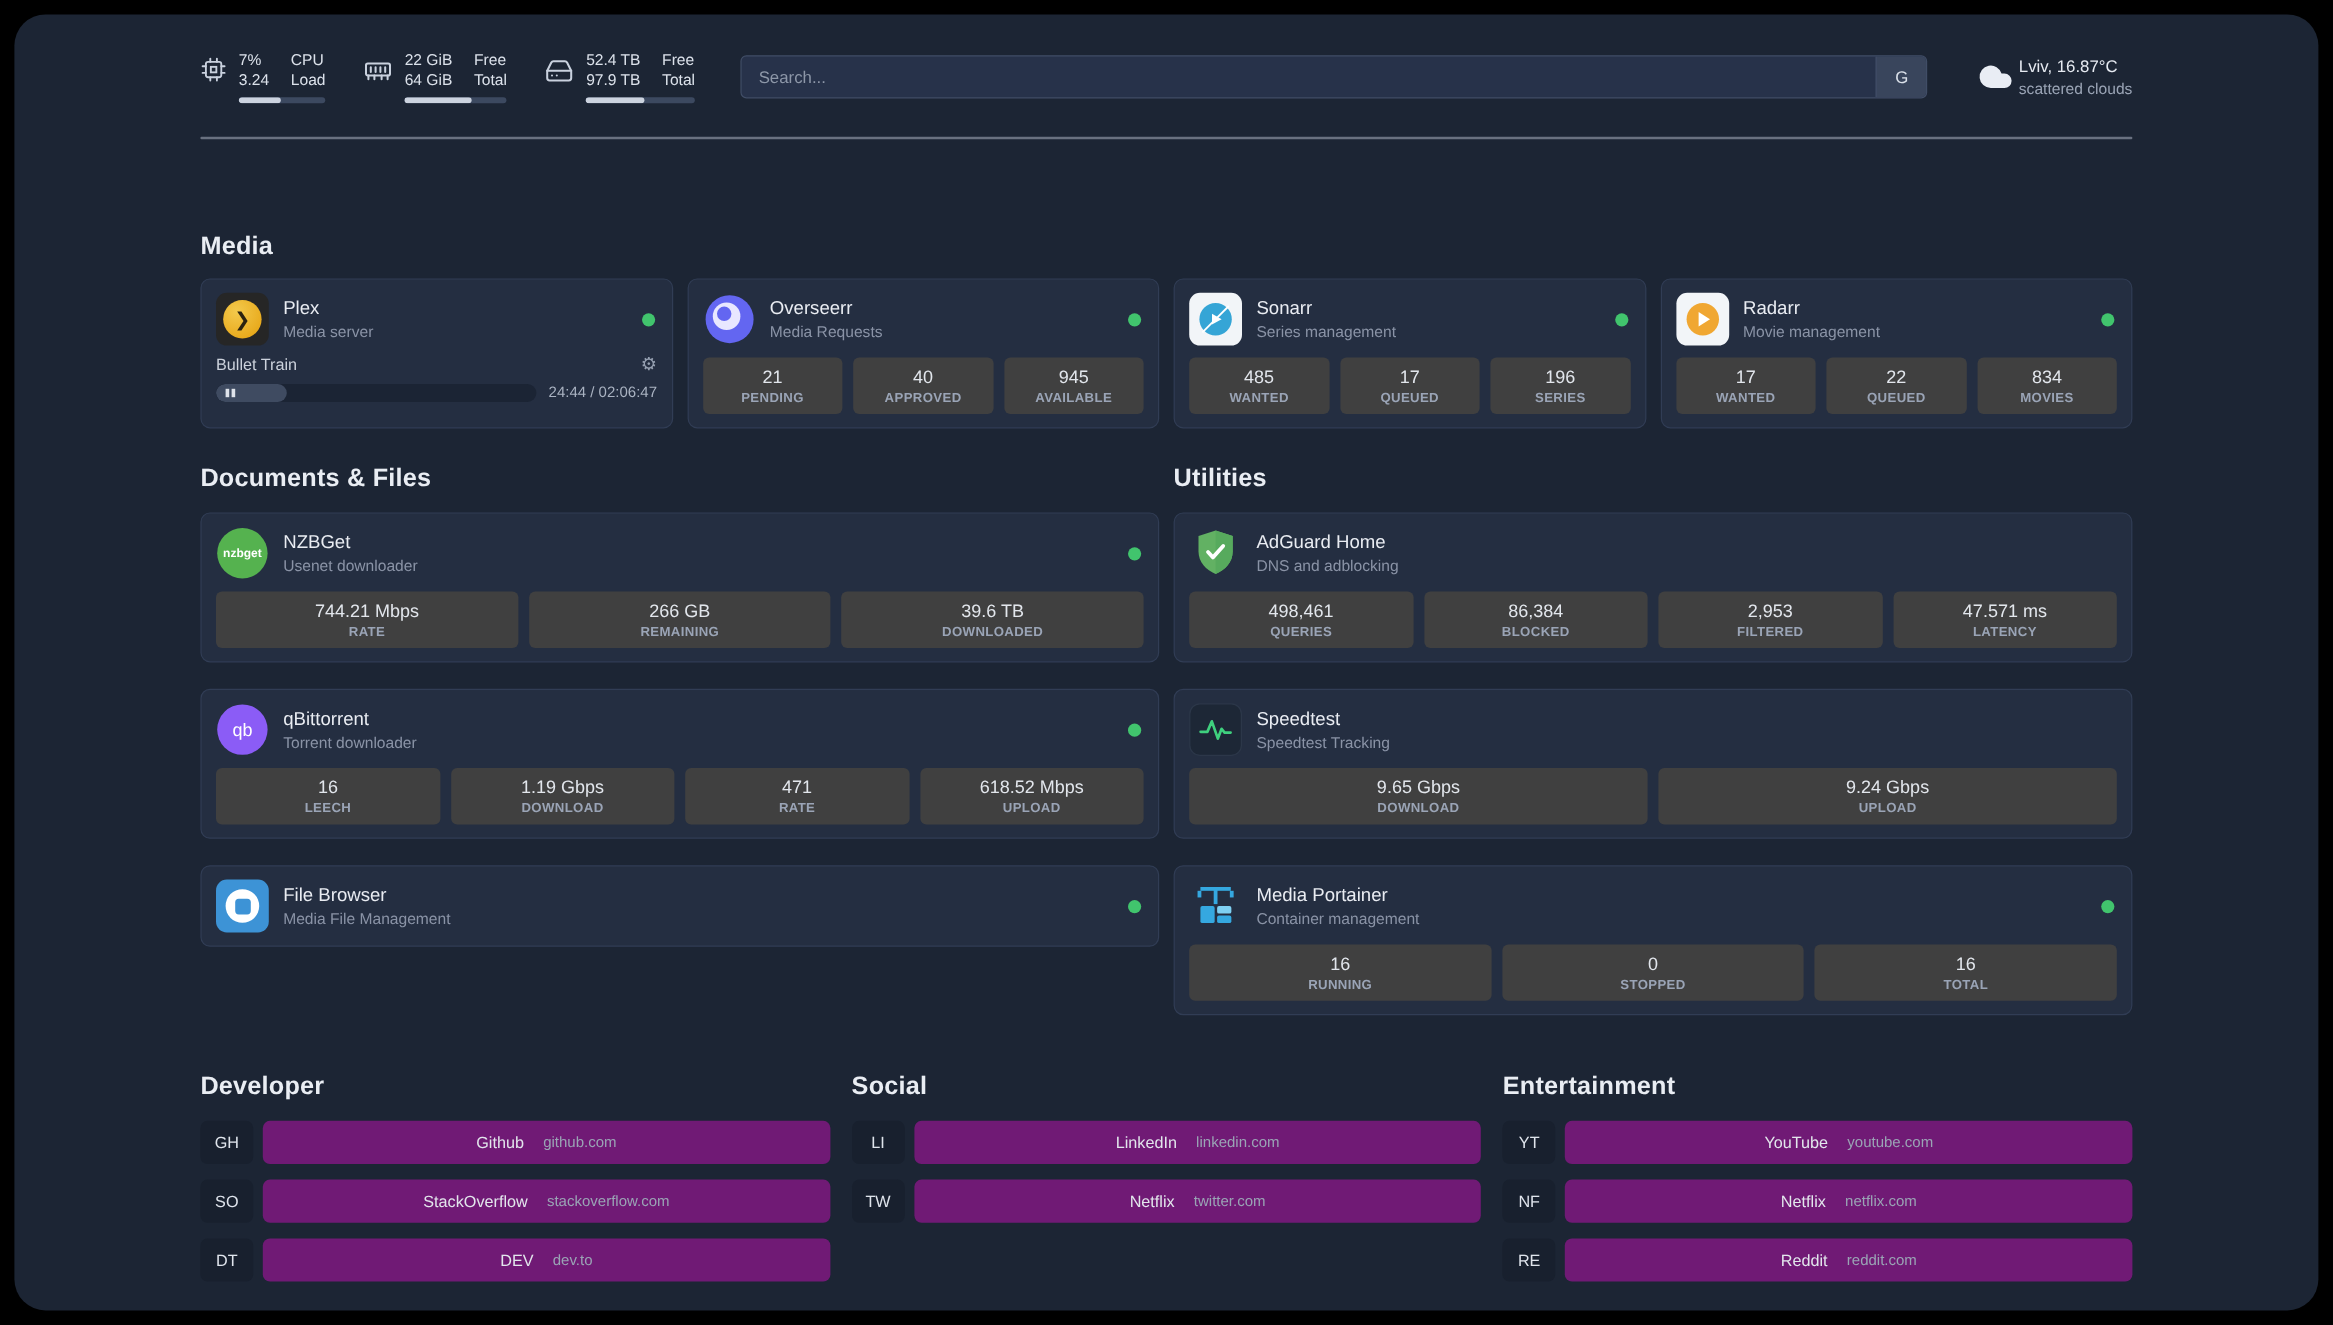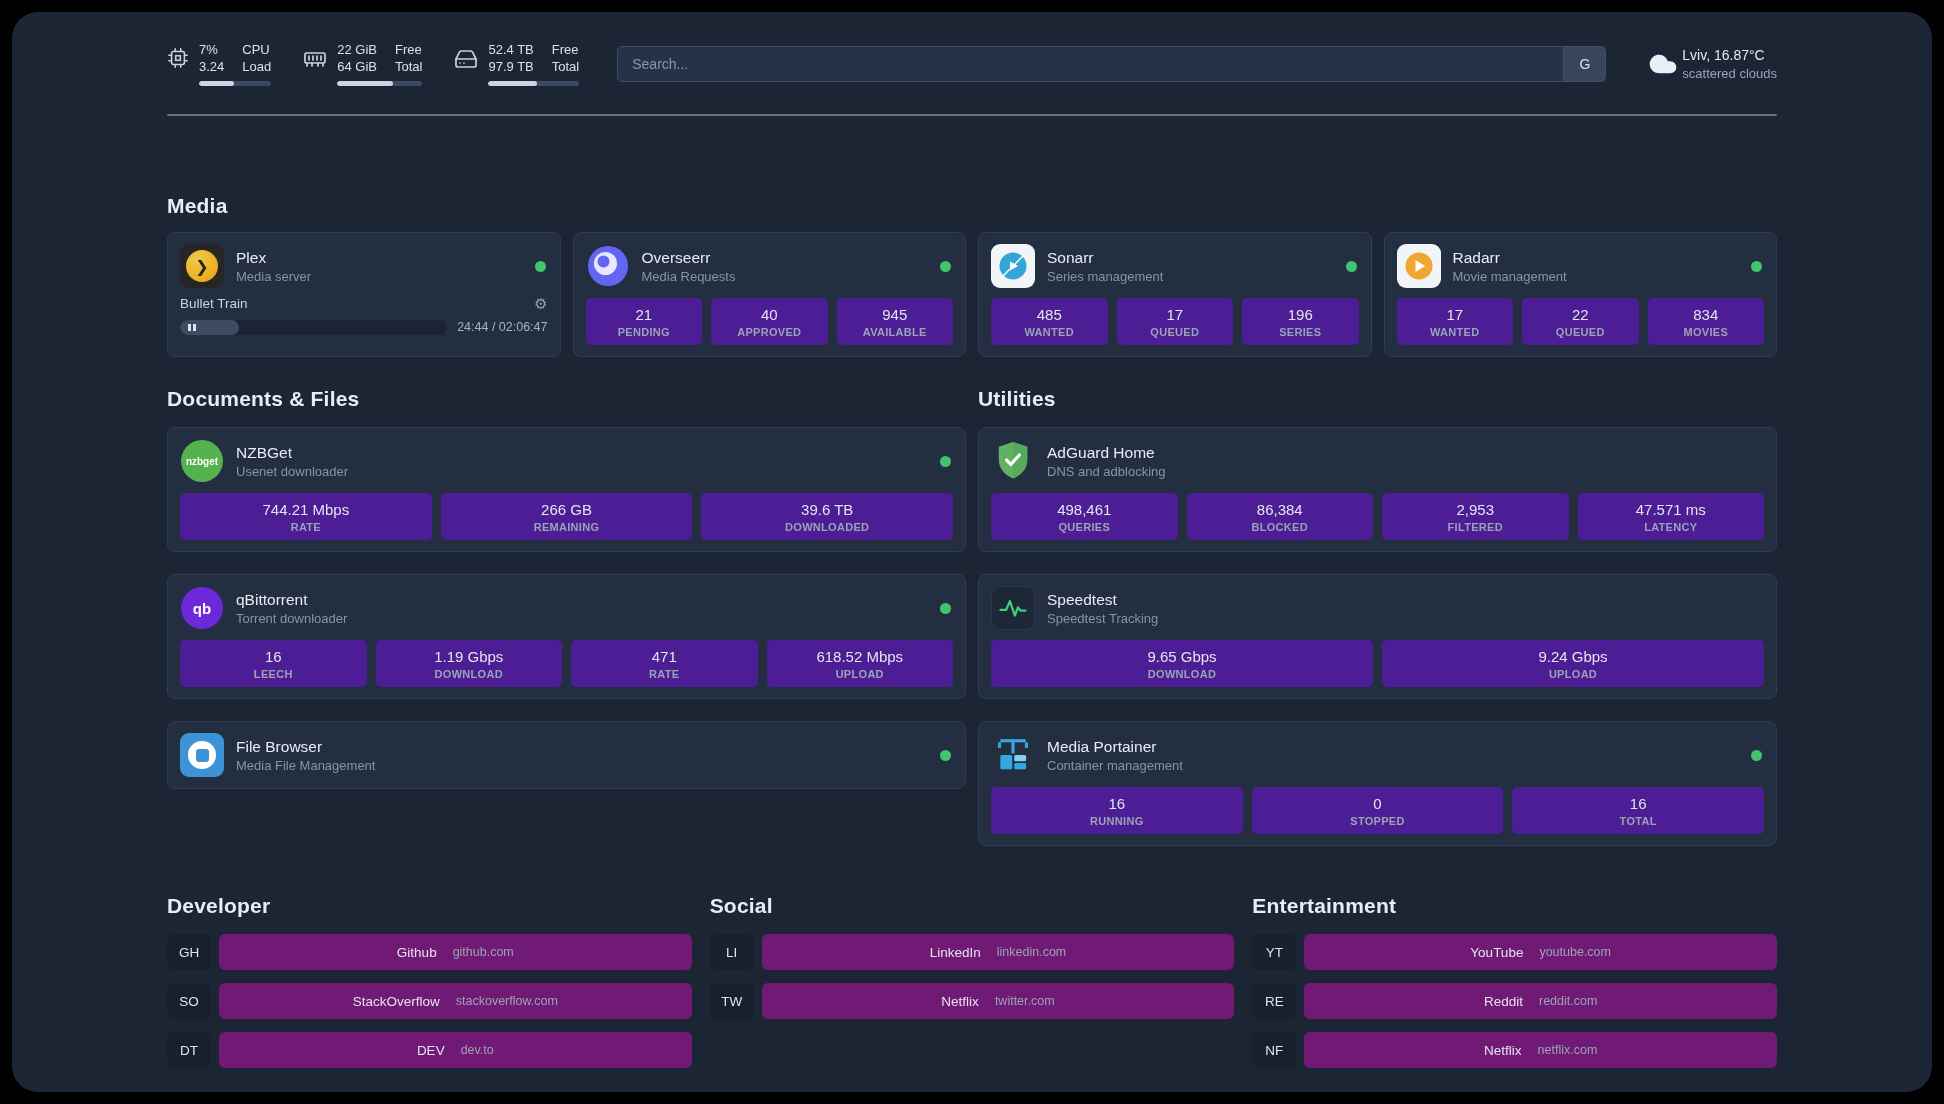--- a/index.html
+++ b/index.html
@@ -44,21 +44,21 @@
 
   
   .card{background:#242e41;border:1px solid #313d55;border-radius:8px;padding:11px 12px;cursor:pointer;}
   .card-header{display:flex;align-items:center;gap:12px;min-height:44px;}
   .titles{flex:1;min-width:0;}
   .svc-name{font-size:15.5px;color:#e9ecf2;font-weight:500;}
   .svc-desc{font-size:13px;color:#8a93a6;margin-top:2px;}
   .dot{width:11px;height:11px;border-radius:50%;background:var(--status,#41c46d);flex:none;margin-right:2px;}
 
   .stats{display:flex;gap:9px;margin-top:10px;}
-  .stat{flex:1;background:#4c1d95;border-radius:5px;text-align:center;padding:8px 4px 7px;}
+  .stat{flex:1;background:#404040;border-radius:5px;text-align:center;padding:8px 4px 7px;}
   .stat-v{font-size:15px;color:#e2e6ec;}
   .stat-l{font-size:11px;font-weight:700;color:#9aa4b6;margin-top:3px;letter-spacing:.3px;}
 
   
   .np{margin-top:8px;}
   .np-row1{display:flex;align-items:center;justify-content:space-between;color:#ccd2dc;font-size:13.5px;}
   .gear{color:#959fb0;font-size:15px;cursor:pointer;line-height:1;}
   .np-row2{display:flex;gap:10px;margin-top:9px;}
   .np-bar{flex:1;height:15px;background:#1b2434;border-radius:8px;overflow:hidden;cursor:pointer;}
   .np-fill{height:100%;min-width:28px;background:#3f4b61;border-radius:8px;display:flex;align-items:center;padding-left:8px;gap:2.5px;}
@@ -69,22 +69,22 @@
   .icon{width:44px;height:44px;border-radius:9px;flex:none;display:flex;align-items:center;
     justify-content:center;overflow:hidden;line-height:0;}
   .icon-plex{background:#262626;}
   .plex-circle{width:32px;height:32px;border-radius:50%;line-height:normal;
     background:radial-gradient(circle at 35% 30%, #f3c94c, #e5a00d);
     color:#2b2310;font-weight:700;font-size:16px;display:flex;align-items:center;justify-content:center;
     font-family:"DejaVu Sans",sans-serif;}
   .icon-sonarr,.icon-radarr{background:#f2f5f8;}
   .nzb-circle{width:42px;height:42px;border-radius:50%;background:#55b24f;color:#fff;line-height:normal;
     font-size:10px;font-weight:700;display:flex;align-items:center;justify-content:center;}
-  .qb-circle{width:42px;height:42px;border-radius:50%;background:#6d28d9;color:#fff;line-height:normal;
-    font-size:15px;font-weight:700;display:flex;align-items:center;justify-content:center;}
+  .qb-circle{width:42px;height:42px;border-radius:50%;background:#8b5cf6;color:#fff;line-height:normal;
+    font-size:15px;font-weight:400;display:flex;align-items:center;justify-content:center;}
   .icon-fb{background:#3d93d6;}
   .fb-disc{width:28px;height:28px;border-radius:50%;background:#fff;display:flex;align-items:center;justify-content:center;}
   .fb-core{width:13px;height:13px;border-radius:3px;background:#3d93d6;}
   .icon-speedtest{background:#1d2736;border:1px solid #2c3749;}
 
   
   .bm-area{display:grid;grid-template-columns:repeat(3,1fr);gap:18px;margin-top:48px;}
   .bm-rows{display:flex;flex-direction:column;gap:13px;margin-top:16px;}
   .bm-row{display:flex;gap:8px;height:36px;cursor:pointer;}
   .bm-abbr{width:44px;background:#18202e;border-radius:6px;display:flex;align-items:center;
@@ -557,31 +557,31 @@
         <h2 class="section-title">Entertainment</h2>
         <div class="bm-rows">
           <div class="bm-row">
             <span class="bm-abbr">YT</span>
             <span class="bm-pill">
               <span class="bm-name">YouTube</span>
               <span class="bm-domain">youtube.com</span>
             </span>
           </div>
           <div class="bm-row">
+            <span class="bm-abbr">NF</span>
+            <span class="bm-pill">
+              <span class="bm-name">Netflix</span>
+              <span class="bm-domain">netflix.com</span>
+            </span>
+          </div>
+          <div class="bm-row">
             <span class="bm-abbr">RE</span>
             <span class="bm-pill">
               <span class="bm-name">Reddit</span>
               <span class="bm-domain">reddit.com</span>
             </span>
           </div>
-          <div class="bm-row">
-            <span class="bm-abbr">NF</span>
-            <span class="bm-pill">
-              <span class="bm-name">Netflix</span>
-              <span class="bm-domain">netflix.com</span>
-            </span>
-          </div>
         </div>
       </div>
     </div>
 
   </div>
 </div>
 
 </body></html>

